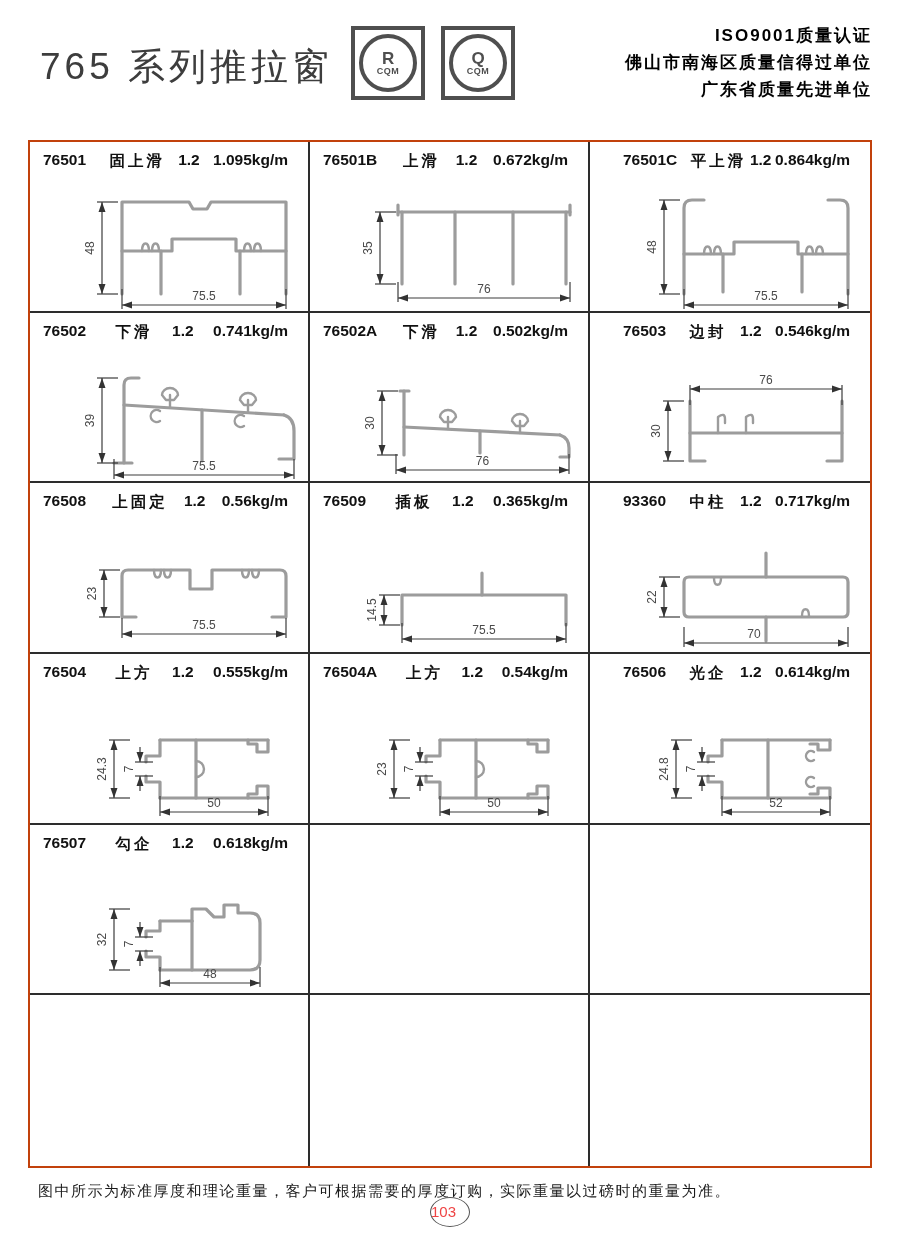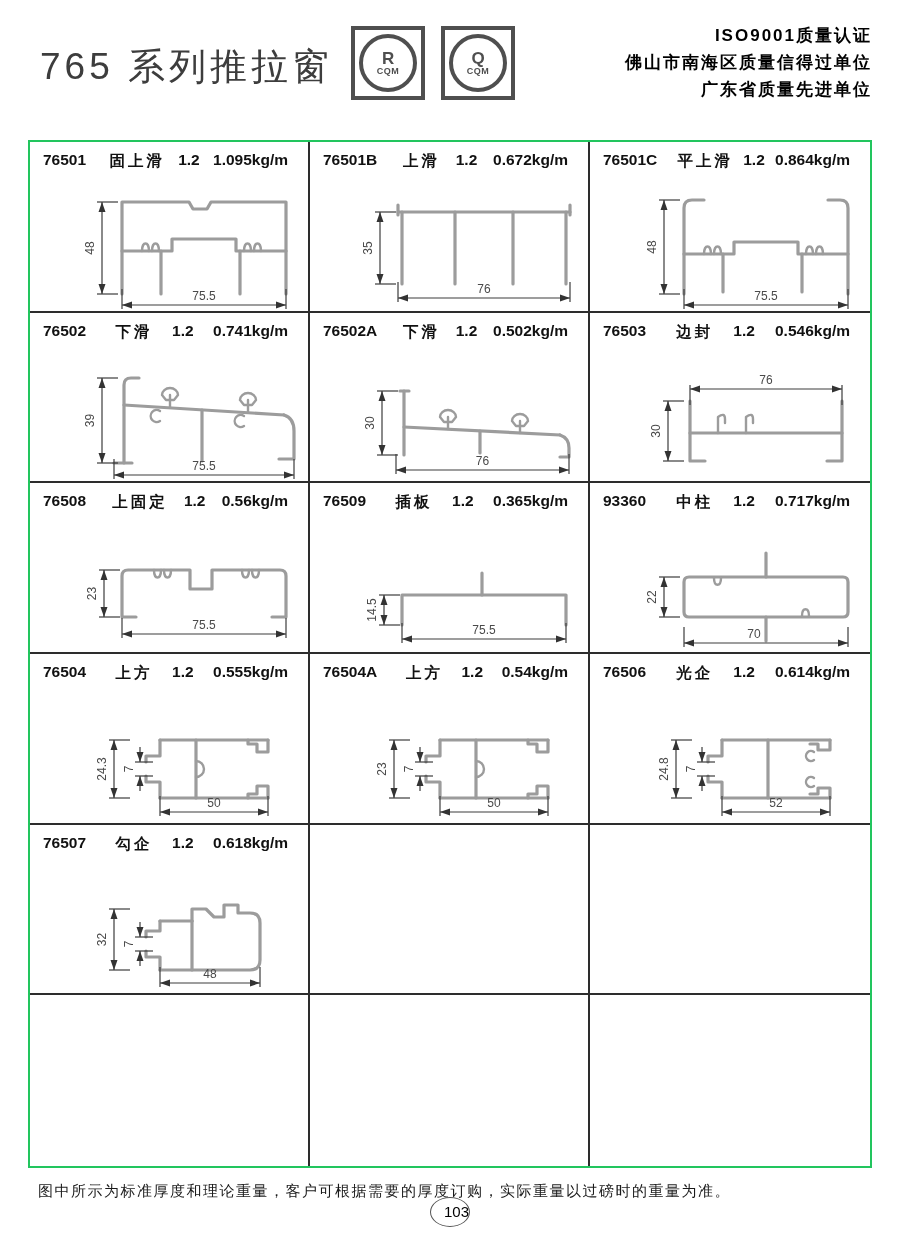--- a/index.html
+++ b/index.html
@@ -9,38 +9,38 @@
   .hdr{display:flex;align-items:flex-start;padding:20px 28px 0 40px;}
   .title{font-size:37px;font-weight:500;color:#3d3d3d;letter-spacing:4px;margin-top:22px;white-space:nowrap;}
   .logos{display:flex;gap:16px;margin-left:18px;margin-top:6px;}
   .logo{width:66px;height:66px;border:4px solid #4f4f4f;display:flex;align-items:center;justify-content:center;background:#fff;}
   .logo-circle{width:50px;height:50px;border:4px solid #4f4f4f;border-radius:50%;display:flex;flex-direction:column;align-items:center;justify-content:center;color:#4f4f4f;}
   .logo-letter{font-size:17px;font-weight:bold;line-height:15px;}
   .logo-sub{font-size:9px;font-weight:bold;letter-spacing:0.5px;}
   .certs{margin-left:auto;text-align:right;font-size:17px;font-weight:bold;color:#000000;line-height:1.6;letter-spacing:2px;margin-top:2px;}
   
   .grid{position:absolute;left:28px;top:140px;width:844px;height:1028px;
-        border:2px solid #22c55e;box-sizing:border-box;
+        border:2px solid #c2410c;box-sizing:border-box;
         display:grid;grid-template-columns:repeat(3,1fr);grid-template-rows:repeat(6,1fr);}
   .cell{border-right:2px solid #2d2d2d;border-bottom:2px solid #2d2d2d;box-sizing:border-box;overflow:hidden;}
-  .cell:nth-child(3n){border-right:none;}
+  .cell:nth-child(3n){border-right:none;padding-left:20px;}
   .cell:nth-child(n+16){border-bottom:none;}
   .cell-head{display:flex;justify-content:space-between;padding:9px 20px 0 13px;
              font-size:15.5px;font-weight:bold;color:#111;white-space:nowrap;}
   .cell-head .pname{letter-spacing:3px;margin-left:10px;}
   .drawing{display:flex;justify-content:flex-end;margin-top:0px;}
   .pp{fill:none;stroke:#9c9c9c;stroke-width:3.2;stroke-linecap:round;stroke-linejoin:round;}
   .pp2{fill:none;stroke:#9c9c9c;stroke-width:2.4;stroke-linecap:round;stroke-linejoin:round;}
   .dl{stroke:#3c3c3c;stroke-width:1.2;}
   .dt{fill:#4a4a4a;font-size:12px;font-family:"Liberation Sans",sans-serif;}
   
   .note{position:absolute;left:38px;top:1182px;font-size:15px;color:#1a1a1a;letter-spacing:1.5px;}
   .pageno{position:absolute;left:450px;top:1197px;transform:translateX(-50%);
           width:38px;height:28px;border:1.5px solid #555;border-radius:50%;
-          text-align:right;line-height:28px;font-size:15px;color:#000000;background:#fff;}
+          text-align:left;line-height:28px;font-size:15px;color:#ef4444;background:#fff;}
 </style>
 </head>
 <body>
 
 <div class="page">
 
   <div class="hdr">
     <div class="title">765 系列推拉窗</div>
     <div class="logos">
       <div class="logo">

